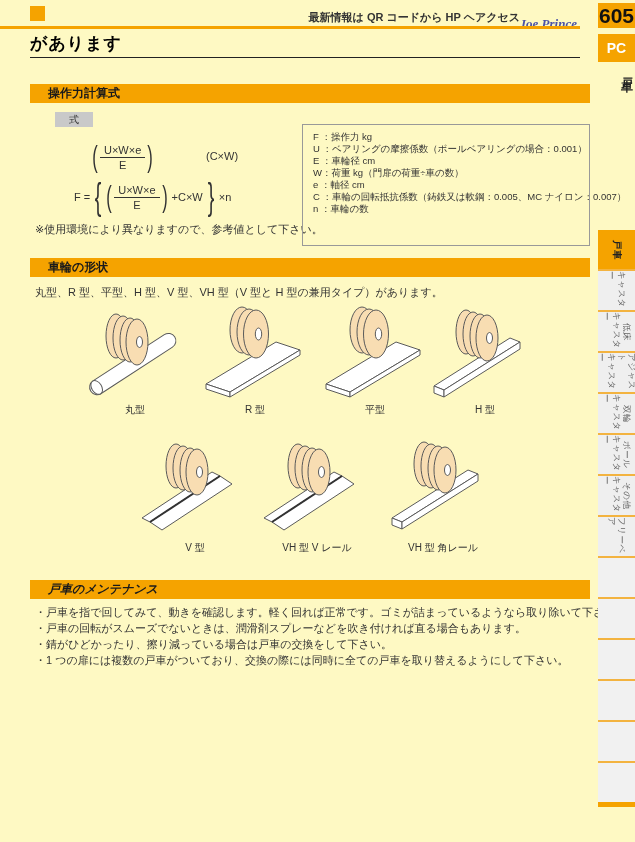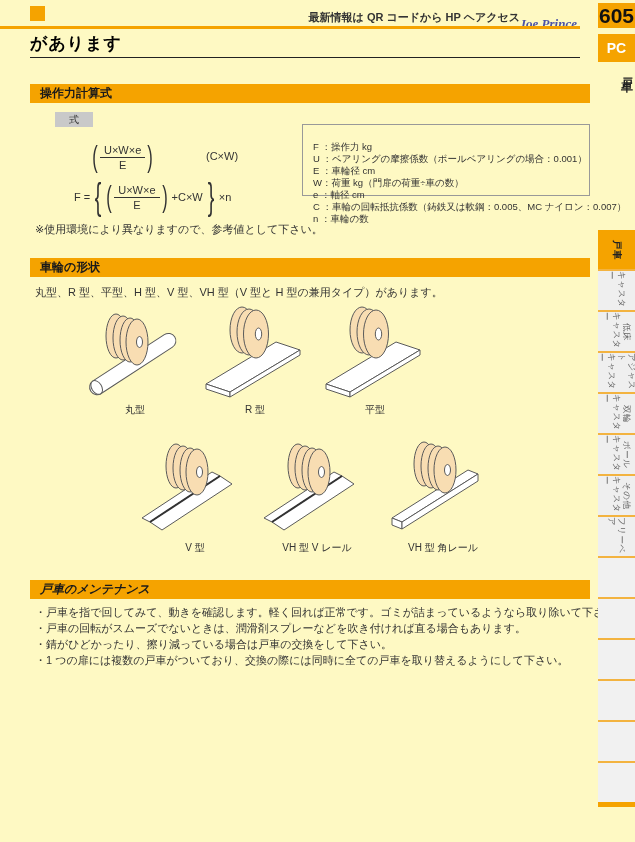--- a/index.html
+++ b/index.html
@@ -24,41 +24,41 @@
   .pc-box{position:absolute;left:598px;top:34px;width:37px;height:28px;background:var(--accent);
           display:flex;align-items:center;justify-content:center;font-size:14px;font-weight:bold;color:#fff;}
   .side-label{position:absolute;left:598px;top:68px;width:37px;display:flex;justify-content:center;
               writing-mode:vertical-rl;text-orientation:upright;font-size:12px;font-weight:bold;color:#222;letter-spacing:2px;}
 
   .page-title{position:absolute;left:30px;top:32px;font-size:17px;font-weight:bold;color:#000;letter-spacing:1px;}
   .title-rule{position:absolute;left:30px;top:57px;width:550px;height:1px;background:#222;}
 
   
   .sec-bar{position:absolute;left:30px;width:560px;height:19px;background:var(--accent);
-           font-size:12px;font-weight:bold;color:#1a1a1a;line-height:19px;padding-left:10px;box-sizing:border-box;}
+           font-size:12px;font-weight:bold;color:#1a1a1a;line-height:19px;padding-left:18px;box-sizing:border-box;}
   #bar-formula{top:84px;}
   #bar-shapes{top:258px;}
   #bar-maint{top:580px;font-style:italic;}
 
   
   .chip{position:absolute;left:55px;top:112px;width:38px;height:15px;background:#c9c9c9;color:#333;
         font-size:10px;display:flex;align-items:center;justify-content:center;}
   .f-line1{position:absolute;left:35px;top:131px;font-size:11px;color:#333;}
   .frac{display:inline-block;text-align:center;font-size:11px;vertical-align:middle;}
   .frac .num{display:block;border-bottom:1px solid #333;padding:0 4px 1px;}
   .frac .den{display:block;padding-top:1px;}
   .bigp{font-size:30px;font-weight:100;line-height:1;color:#333;transform:scaleX(.55);display:inline-block;}
   .frac-solo{position:absolute;left:90px;top:142px;display:flex;align-items:center;}
   .cxw-solo{position:absolute;left:206px;top:150px;font-size:11px;color:#333;}
   .f-eq{position:absolute;left:72px;top:179px;display:flex;align-items:center;font-size:11px;color:#333;}
   .f-eq .sp{margin:0 2px;}
   .f-note{position:absolute;left:35px;top:222px;font-size:11px;color:#333;}
 
-  .legend-box{position:absolute;left:302px;top:124px;width:288px;height:72px;border:1px solid #999;
-              box-sizing:border-box;padding:16px 10px;}
+  .legend-box{position:absolute;left:302px;top:124px;width:288px;height:122px;border:1px solid #999;
+              box-sizing:border-box;padding:6px 10px;}
   .legend-line{font-size:9.5px;line-height:12px;color:#333;white-space:nowrap;}
 
   
   .shapes-intro{position:absolute;left:35px;top:285px;font-size:11px;color:#333;}
   .fig{position:absolute;width:110px;text-align:center;}
   .fig svg{display:block;margin:0 auto;}
   .fig .lbl{font-size:10px;color:#333;margin-top:1px;white-space:nowrap;}
   .wheelfill{fill:var(--wheel);stroke:var(--ink);stroke-width:1;}
   .railfill{fill:#fff;stroke:var(--ink);stroke-width:1;}
   .hub{fill:#fff;stroke:var(--ink);stroke-width:1;}
@@ -176,20 +176,35 @@
       <g transform="translate(2,-6)">
         <ellipse class="wheelfill" cx="40" cy="36" rx="12" ry="23"></ellipse>
         <ellipse class="wheelfill" cx="47" cy="38" rx="12" ry="23"></ellipse>
         <ellipse class="wheelfill" cx="54" cy="40" rx="12.5" ry="24"></ellipse>
         <ellipse class="hub" cx="56.5" cy="40" rx="3.2" ry="6"></ellipse>
       </g>
     </svg>
     <div class="lbl">平型</div>
   </div>
 
+  <div class="fig" style="left:430px;top:300px;">
+    <svg width="110" height="102" viewBox="0 0 110 102">
+      <polygon class="railfill" points="4,86 80,38 90,42 14,90"></polygon>
+      <polygon class="railfill" points="4,86 14,90 14,97 4,93"></polygon>
+      <polygon class="railfill" points="14,90 90,42 90,49 14,97"></polygon>
+      <g transform="translate(0,-4)">
+        <ellipse class="wheelfill" cx="36" cy="36" rx="10" ry="22"></ellipse>
+        <ellipse class="wheelfill" cx="43" cy="38" rx="10" ry="22"></ellipse>
+        <ellipse class="wheelfill" cx="50" cy="40" rx="10" ry="22"></ellipse>
+        <ellipse class="wheelfill" cx="57" cy="42" rx="11" ry="23"></ellipse>
+        <ellipse class="hub" cx="59.5" cy="42" rx="3" ry="5.5"></ellipse>
+      </g>
+    </svg>
+    <div class="lbl">H 型</div>
+  </div>
 
   <div class="fig" style="left:140px;top:432px;">
     <svg width="110" height="108" viewBox="0 0 110 108">
       <polygon class="railfill" points="2,86 72,40 80,44 10,90"></polygon>
       <polygon class="railfill" points="10,90 80,44 92,52 22,98"></polygon>
       <line x1="10" y1="90" x2="80" y2="44" stroke="#333" stroke-width="2"></line>
       <g transform="translate(0,-2)">
         <ellipse class="wheelfill" cx="36" cy="36" rx="10" ry="22"></ellipse>
         <ellipse class="wheelfill" cx="43" cy="38" rx="10" ry="22"></ellipse>
         <ellipse class="wheelfill" cx="50" cy="40" rx="10" ry="22"></ellipse>

